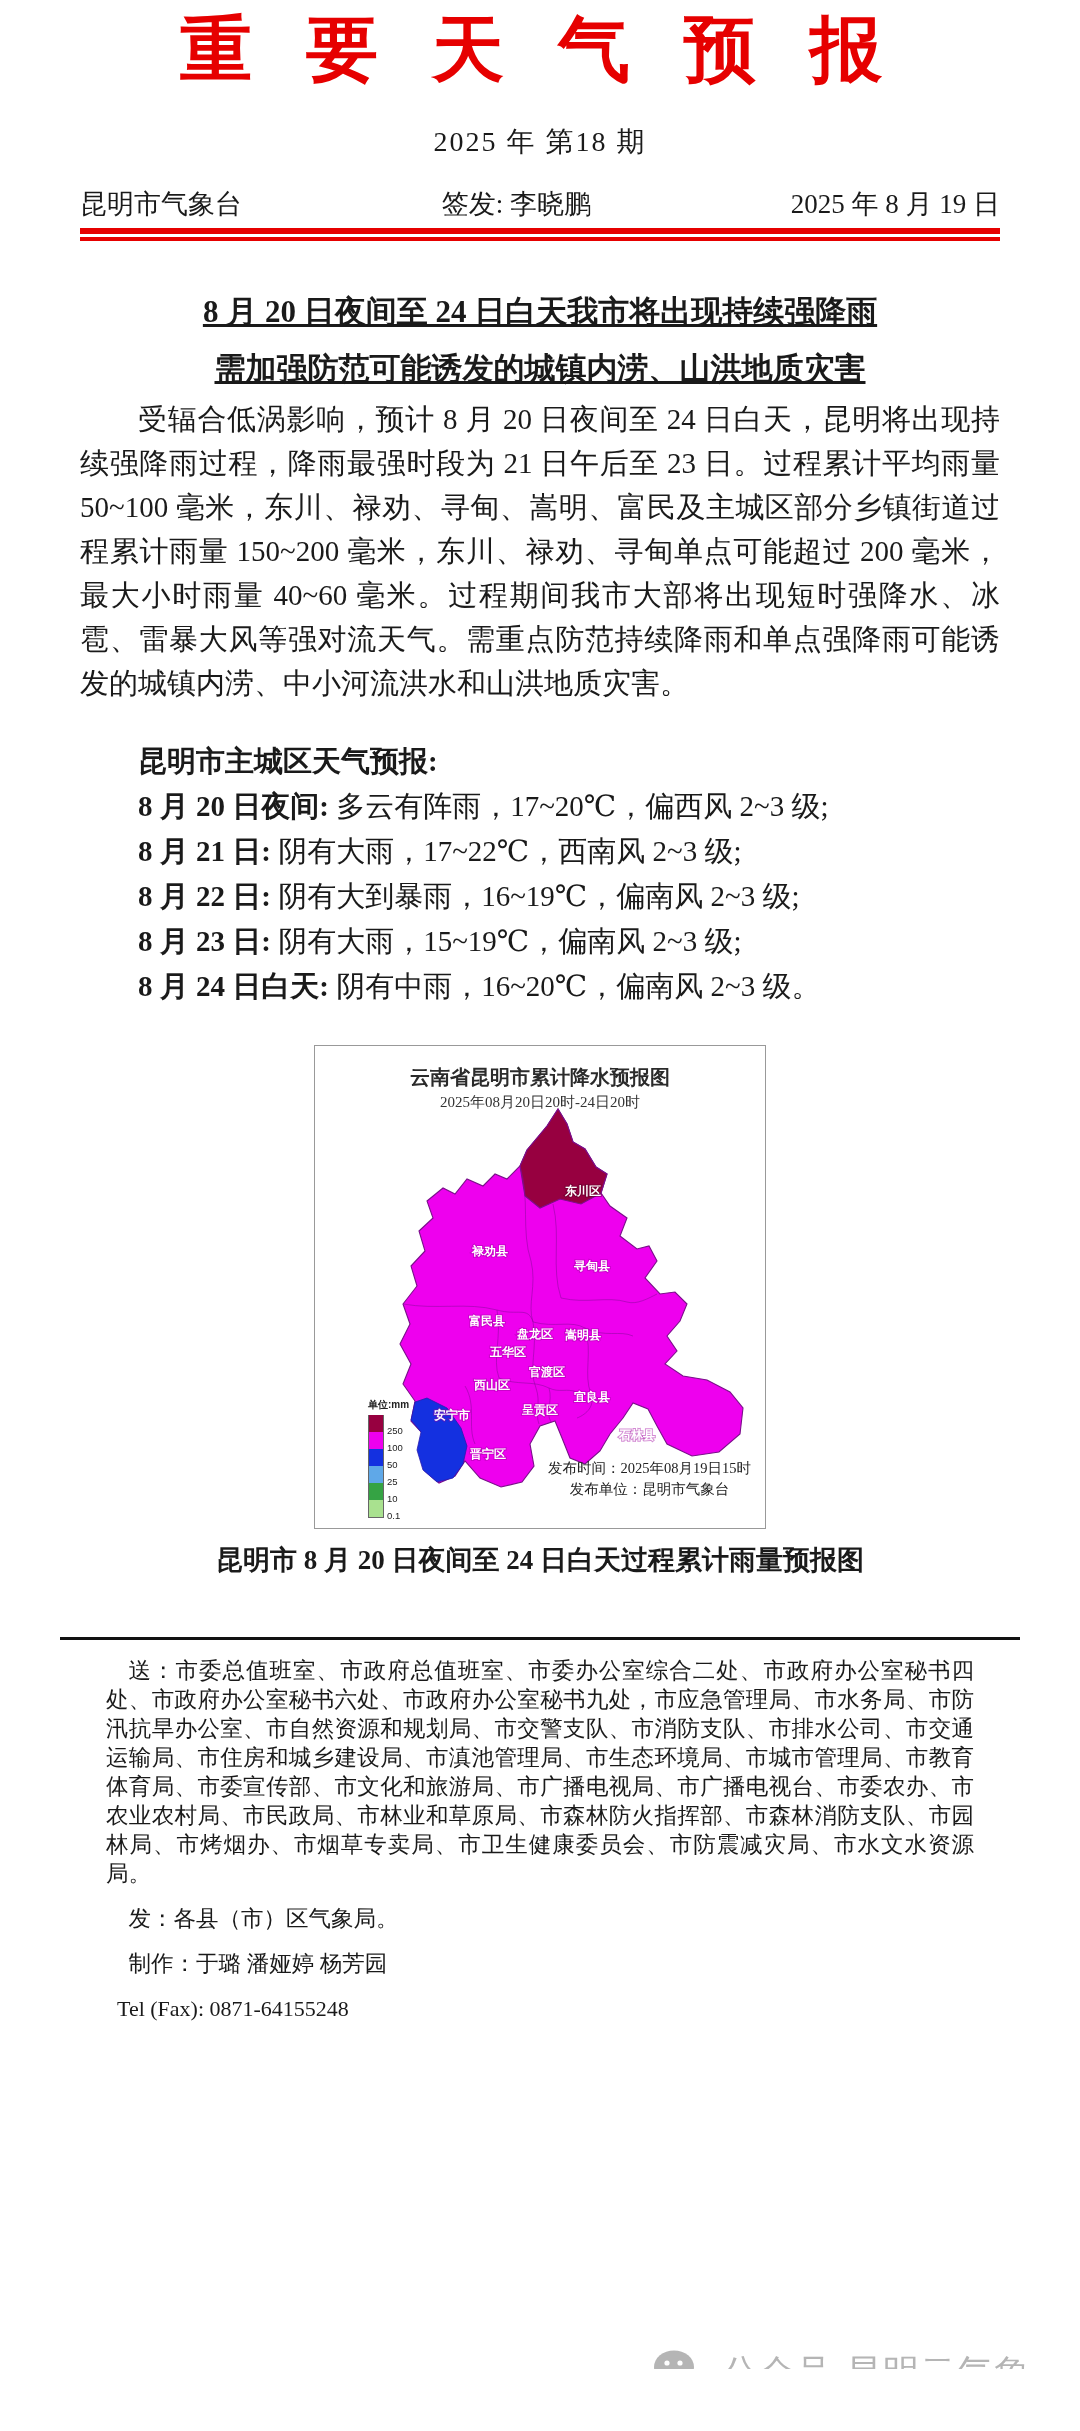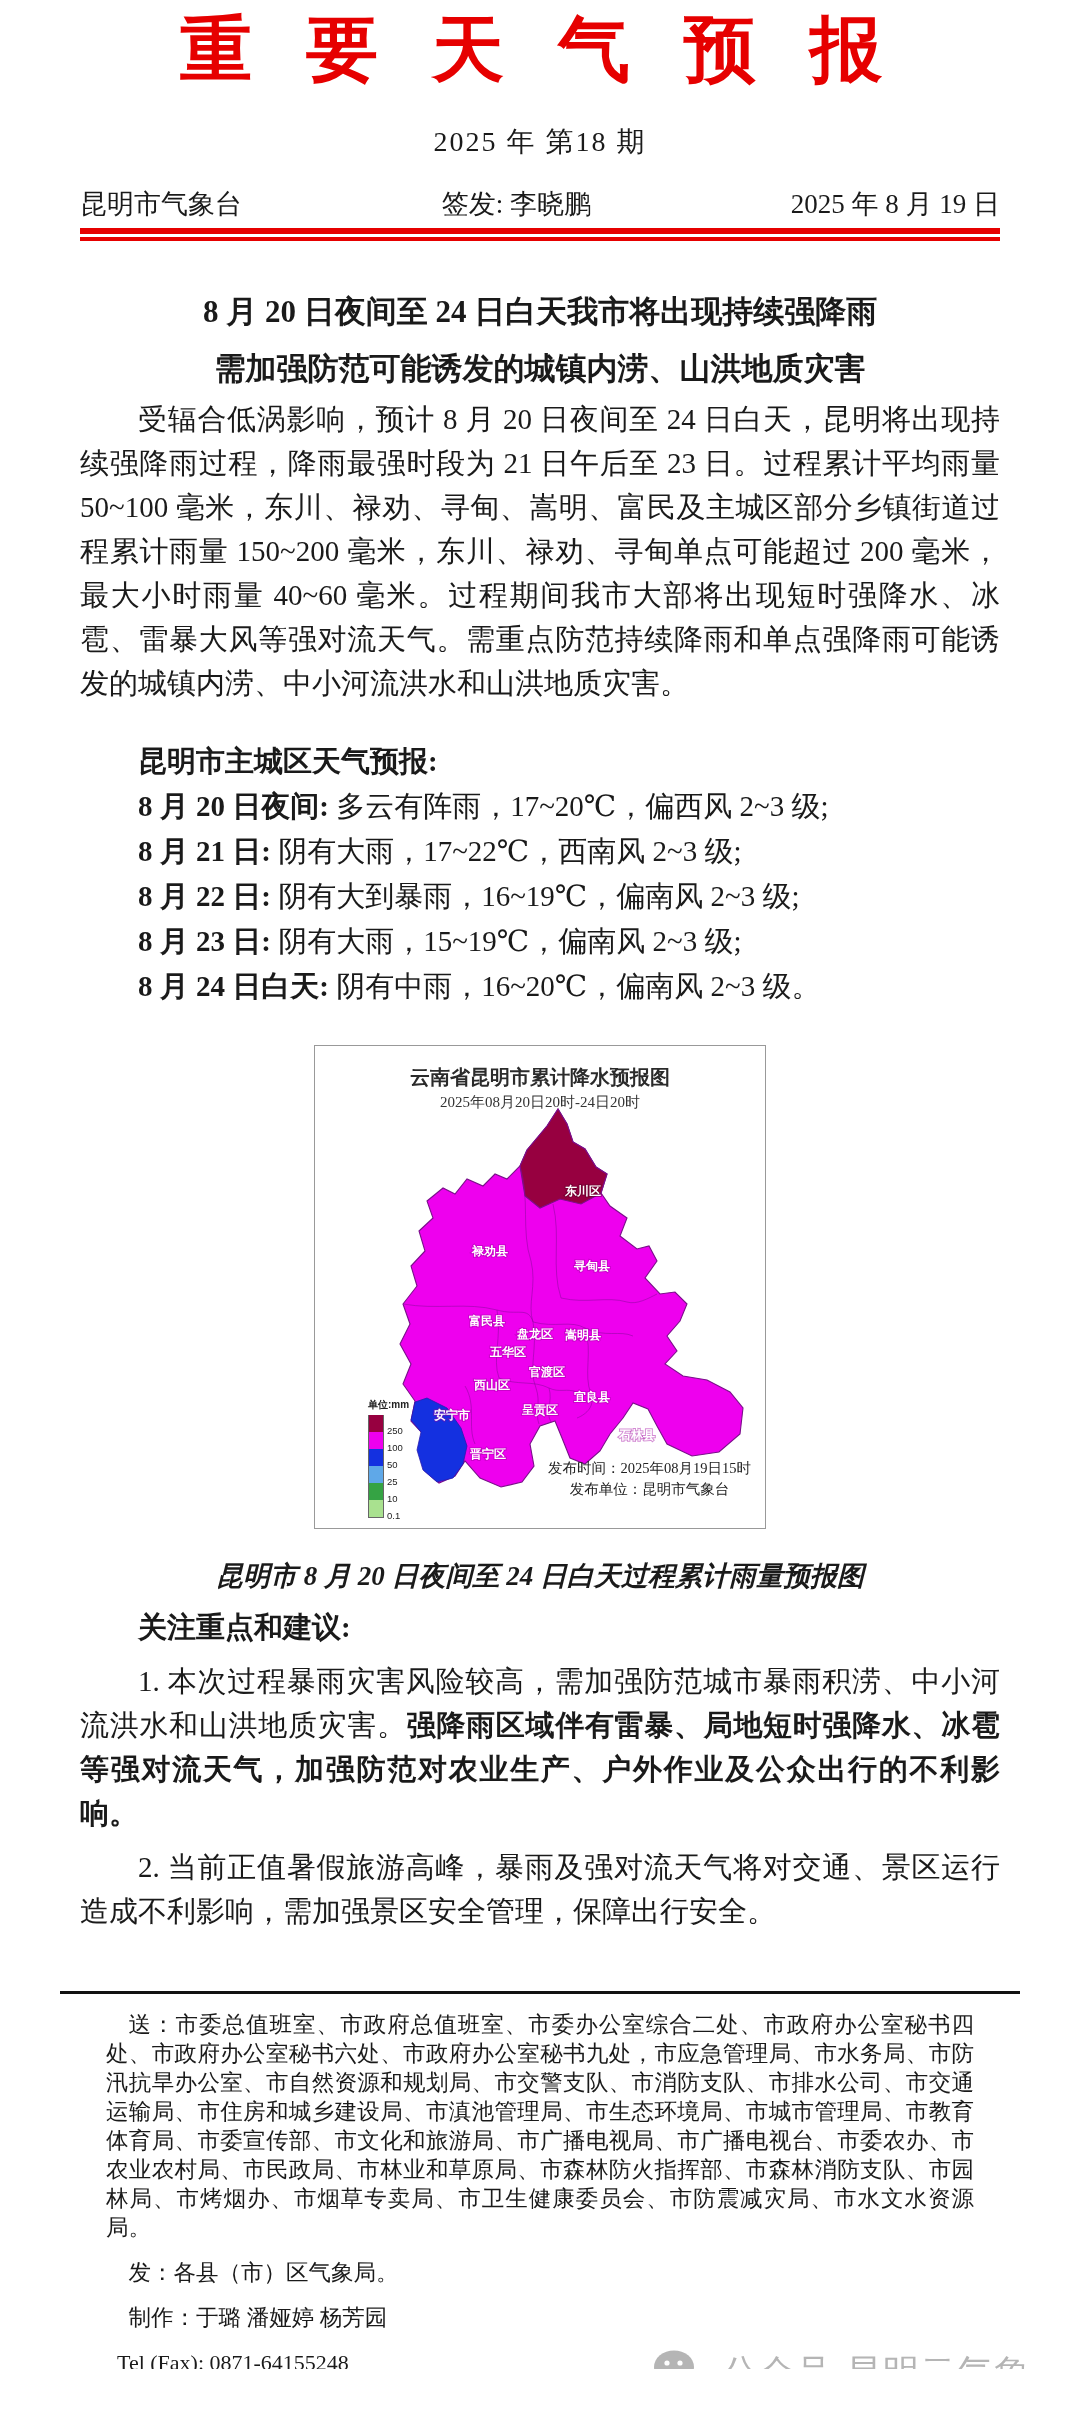--- a/index.html
+++ b/index.html
@@ -10,21 +10,21 @@
   .title{margin:6px 0 0;text-align:center;font-weight:bold;font-size:72px;line-height:88px;
          letter-spacing:18px;white-space:nowrap;}
   .issue-line{margin-top:30px;text-align:center;font-size:28px;line-height:36px;letter-spacing:2px;}
   .header-row{margin-top:26px;display:flex;justify-content:space-between;align-items:baseline;
               font-size:27px;line-height:36px;}
   .red-rule{margin-top:6px;}
   .red-rule .bar1{height:6px;}
   .red-rule .gap{height:3px;background:#fff;}
   .red-rule .bar2{height:4px;}
 
-  .doc-title{margin-top:42px;text-align:center;font-weight:bold;font-size:31px;line-height:57px;}
+  .doc-title{margin-top:42px;text-align:center;font-weight:bold;font-size:31px;line-height:57px;text-decoration:underline;}
 
   p.body-par{margin:0;font-size:29px;line-height:44px;text-align:justify;text-align-last:left;}
   .indent{text-indent:2em;}
   .intro{margin-top:36px;}
 
   .forecast{margin-top:34px;}
   .forecast p{margin:0;font-size:29px;line-height:45px;text-indent:2em;}
   .forecast .flabel{font-weight:bold;}
   .fc-head{font-weight:bold;}
 
@@ -46,21 +46,21 @@
   .legend-title{font-size:10px;font-weight:bold;color:#222;margin-bottom:3px;}
   .legend-row{display:flex;align-items:flex-start;height:17px;}
   .legend-row .sw{width:14px;height:17px;border-left:1px solid #666;border-right:1px solid #666;}
   .legend-row:first-of-type .sw{border-top:1px solid #666;}
   .legend-row:last-of-type .sw{border-bottom:1px solid #666;}
   .legend-row .lv{font-size:9.5px;color:#222;margin-left:3px;transform:translateY(10px);}
 
   .issue-info{position:absolute;right:14px;bottom:28px;text-align:center;font-size:14.5px;
               line-height:21px;color:#222;}
 
-  .map-caption{margin-top:28px;text-align:center;font-weight:bold;font-size:27px;line-height:38px;font-style:italic;}
+  .map-caption{margin-top:12px;text-align:center;font-weight:bold;font-size:27px;line-height:38px;}
 
   .advice-head{margin-top:30px;font-weight:bold;font-size:29px;line-height:44px;text-indent:2em;}
   .advice p{margin-top:10px;}
 
   .divider{margin:58px -20px 0;border-top:3px solid #111;}
   .footer{margin:12px 10px 0;font-size:22.5px;line-height:29px;}
   .footer p{margin:16px;text-align:justify;text-align-last:left;text-indent:1em;}
   .footer p.nj{text-align:left;}
   .footer .tel{margin-top:6px;text-indent:0.5em;font-size:22px;}
 
@@ -204,27 +204,20 @@
 
         <div class="issue-info">
           <div>发布时间：2025年08月19日15时</div>
           <div>发布单位：昆明市气象台</div>
         </div>
       </div>
 
       <div class="map-caption">昆明市 8 月 20 日夜间至 24 日白天过程累计雨量预报图</div>
     </div>
 
-    <div class="advice">
-      <p class="advice-head body-par">关注重点和建议:</p>
-      <p class="body-par indent">
-        <span>1. 本次过程暴雨灾害风险较高，需加强防范城市暴雨积涝、中小河流洪水和山洪地质灾害。</span><b>强降雨区域伴有雷暴、局地短时强降水、冰雹等强对流天气，加强防范对农业生产、户外作业及公众出行的不利影响。</b>
-      </p>
-      <p class="body-par indent">2. 当前正值暑假旅游高峰，暴雨及强对流天气将对交通、景区运行造成不利影响，需加强景区安全管理，保障出行安全。</p>
-    </div>
   </div>
 
   <div class="main">
     <div class="divider"></div>
     <div class="footer">
       <p>送：市委总值班室、市政府总值班室、市委办公室综合二处、市政府办公室秘书四处、市政府办公室秘书六处、市政府办公室秘书九处，市应急管理局、市水务局、市防汛抗旱办公室、市自然资源和规划局、市交警支队、市消防支队、市排水公司、市交通运输局、市住房和城乡建设局、市滇池管理局、市生态环境局、市城市管理局、市教育体育局、市委宣传部、市文化和旅游局、市广播电视局、市广播电视台、市委农办、市农业农村局、市民政局、市林业和草原局、市森林防火指挥部、市森林消防支队、市园林局、市烤烟办、市烟草专卖局、市卫生健康委员会、市防震减灾局、市水文水资源局。</p>
       <p class="nj">发：各县（市）区气象局。</p>
       <p class="nj">制作：于璐 潘娅婷 杨芳园</p>
       <p class="nj tel">Tel (Fax): 0871-64155248</p>
     </div>

